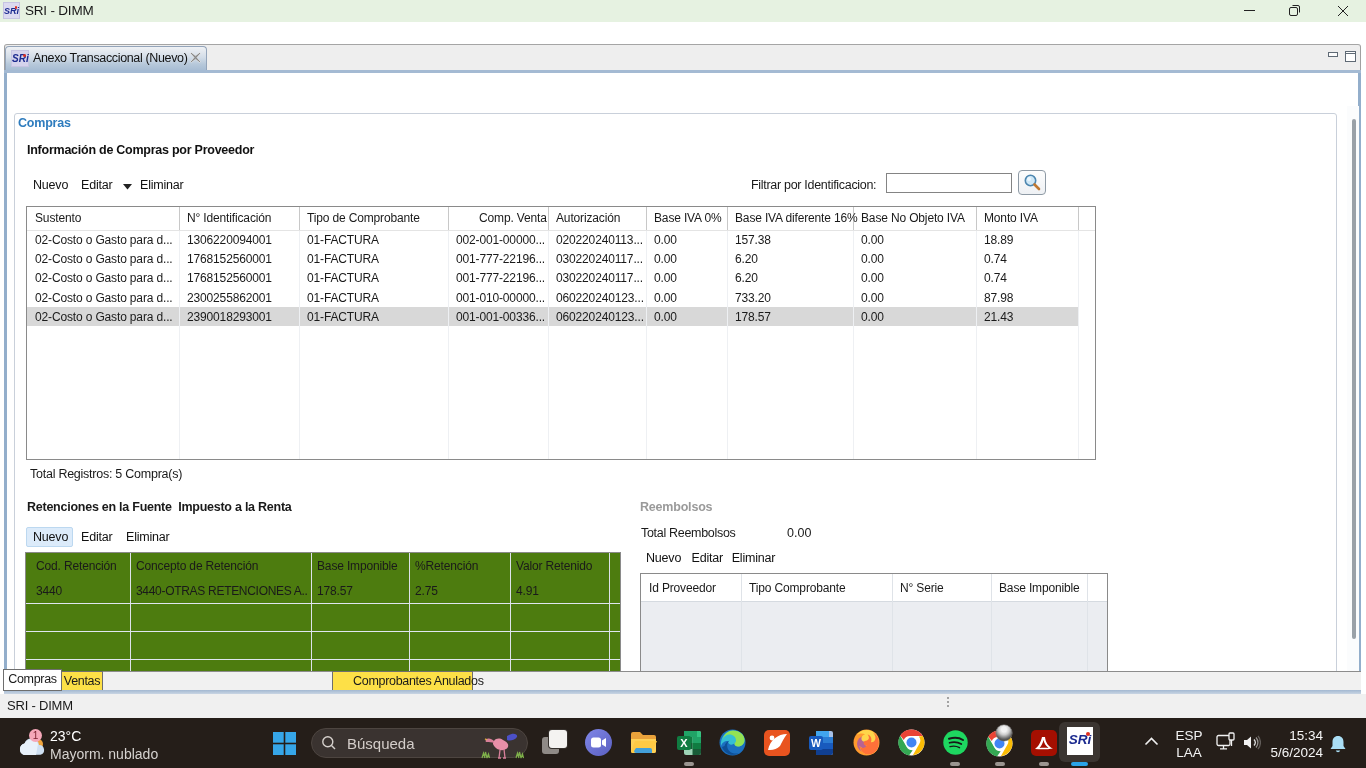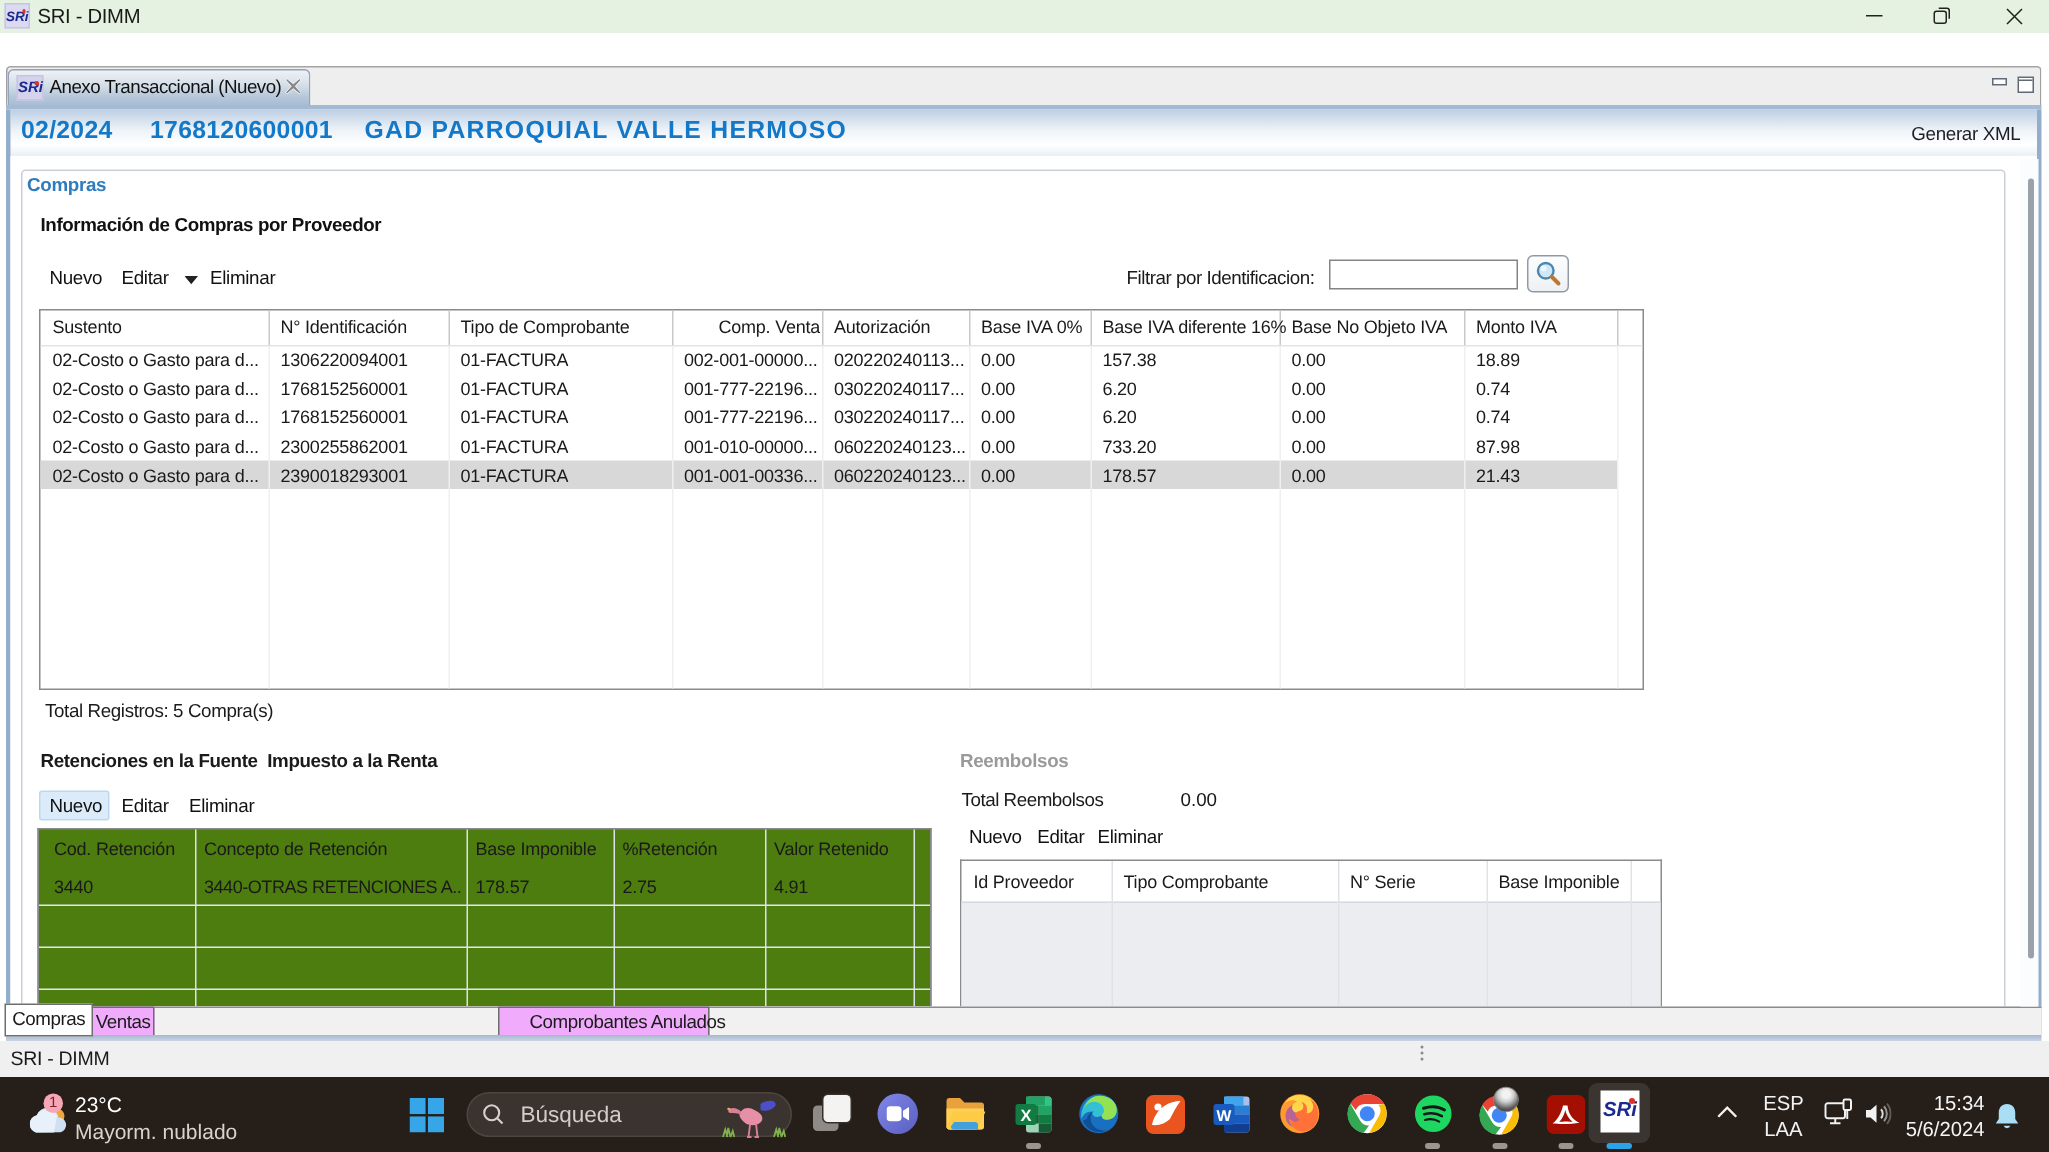--- a/index.html
+++ b/index.html
@@ -46,21 +46,21 @@
   .toolbar { font-size:12.5px; letter-spacing:-0.2px; color:#111; }
 
   #maintable { left:19px; top:102px; width:1070px; height:254px; border:1px solid #8a8a8a; background:#fff; font-size:12px; letter-spacing:-0.15px; }
   .vl { position:absolute; width:1px; }
   .cell { position:absolute; white-space:nowrap; overflow:hidden; }
 
   #rettable { left:18px; top:448px; width:596px; height:119px; border:1px solid #8a8a8a; border-bottom:none; background:#4d7c0f; font-size:12px; letter-spacing:-0.15px; }
   #reemtable { left:633px; top:469px; width:468px; height:98px; border:1px solid #8a8a8a; border-bottom:none; background:#fff; font-size:12px; letter-spacing:-0.15px; }
 
   #bottomtabs { left:4px; top:671px; width:1357px; height:19px; background:#f1f1f1; border-top:1px solid #8c8c8c; }
-  .btab { position:absolute; height:36px; border:1px solid #6e6e6e; font-size:12.5px; letter-spacing:-0.3px; padding-top:2px; background:#f0abfc; white-space:nowrap; text-align:center; }
+  .btab { position:absolute; height:36px; border:1px solid #6e6e6e; font-size:12.5px; letter-spacing:-0.3px; padding-top:2px; background:#fde047; white-space:nowrap; text-align:center; }
 
   #sbtrack { left:1347px; top:106px; width:12px; height:565px; background:#fbfcfd; }
   #sbthumb { left:1352px; top:119px; width:4px; height:520px; background:#9aa1a8; border-radius:2px; }
 
   #statusbar { left:0; top:694px; width:1366px; height:24px; background:#f0f0f0; }
   #statustxt { left:7px; top:4px; font-size:13px; letter-spacing:-0.2px; color:#1a1a1a; }
 
   #taskbar { left:0; top:718px; width:1366px; height:50px; background:#251e19; }
   .runbar { position:absolute; top:44px; width:10px; height:4px; border-radius:2px; background:#9b9590; }
 </style>
@@ -88,28 +88,20 @@
   <div class="abs" id="thetab"></div>
   <div class="abs srilogo" style="left:11px; top:50px; width:18px; height:17px; font-size:10px; line-height:16px; background:#d5d3ec;">SR<span class="red">i</span><span class="dot" style="right:2.5px; top:3px; width:3px; height:3px;"></span></div>
   <div class="abs" id="tablbl">Anexo Transaccional (Nuevo)</div>
   <svg class="abs" style="left:190px; top:52px;" width="11" height="11" viewBox="0 0 12 12">
       <path d="M1.5 0.5 L6 4.2 L10.5 0.5 L11.5 1.5 L7.5 6 L11.5 10.5 L10.5 11.5 L6 7.8 L1.5 11.5 L0.5 10.5 L4.5 6 L0.5 1.5 Z" fill="#888" stroke="#fff" stroke-width="0.6"></path>
     </svg>
   <div class="abs" id="vmin"></div>
   <div class="abs" id="vmax"></div>
   <div class="abs" id="tabblue"></div>
 
-  <div class="abs" id="hdrstrip">
-    <div class="abs" id="hdrtext">
-        <span class="abs" style="left:0;">02/2024</span>
-        <span class="abs" style="left:86px;">1768120600001</span>
-        <span class="abs" style="left:229px; letter-spacing:0.85px;">GAD PARROQUIAL VALLE HERMOSO</span>
-      </div>
-    <div class="abs" id="genxml">Generar XML</div>
-  </div>
 
   <div class="abs" id="frameL"></div>
   <div class="abs" id="frameR"></div>
 
   <div class="abs" id="content">
     <div class="abs" id="cbox"></div>
     <div class="abs" id="lblcompras">Compras</div>
     <div class="abs" id="lblinfo">Información de Compras por Proveedor</div>
 
     <div class="abs toolbar" style="left:26px; top:74px;">Nuevo</div>

